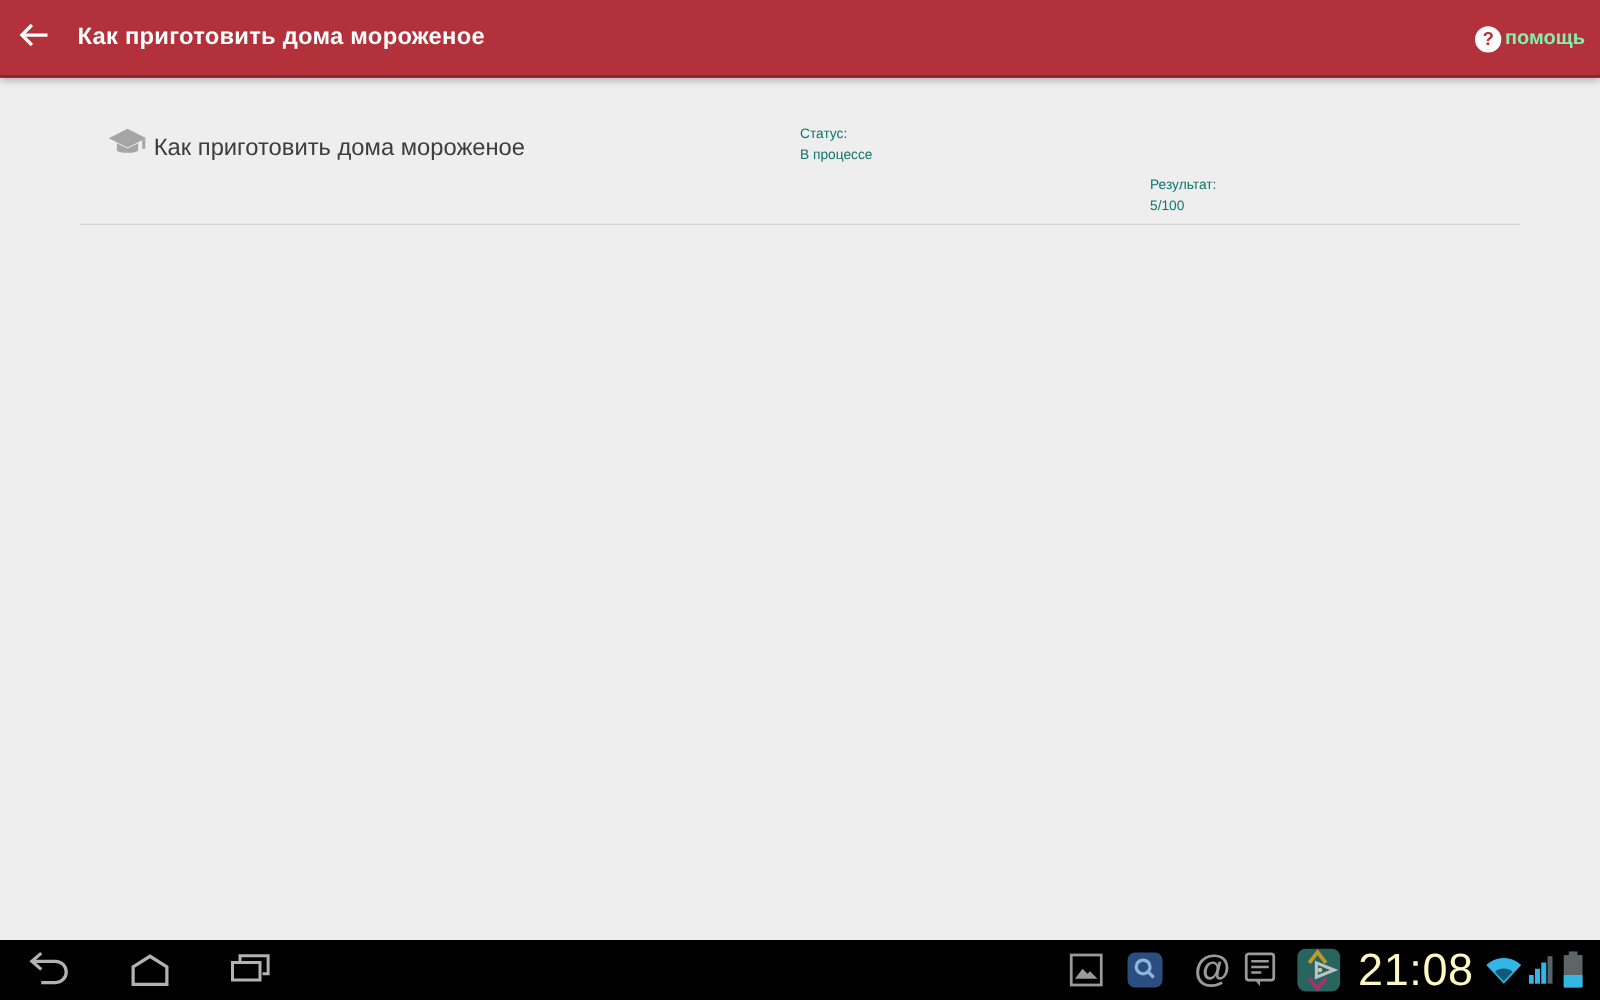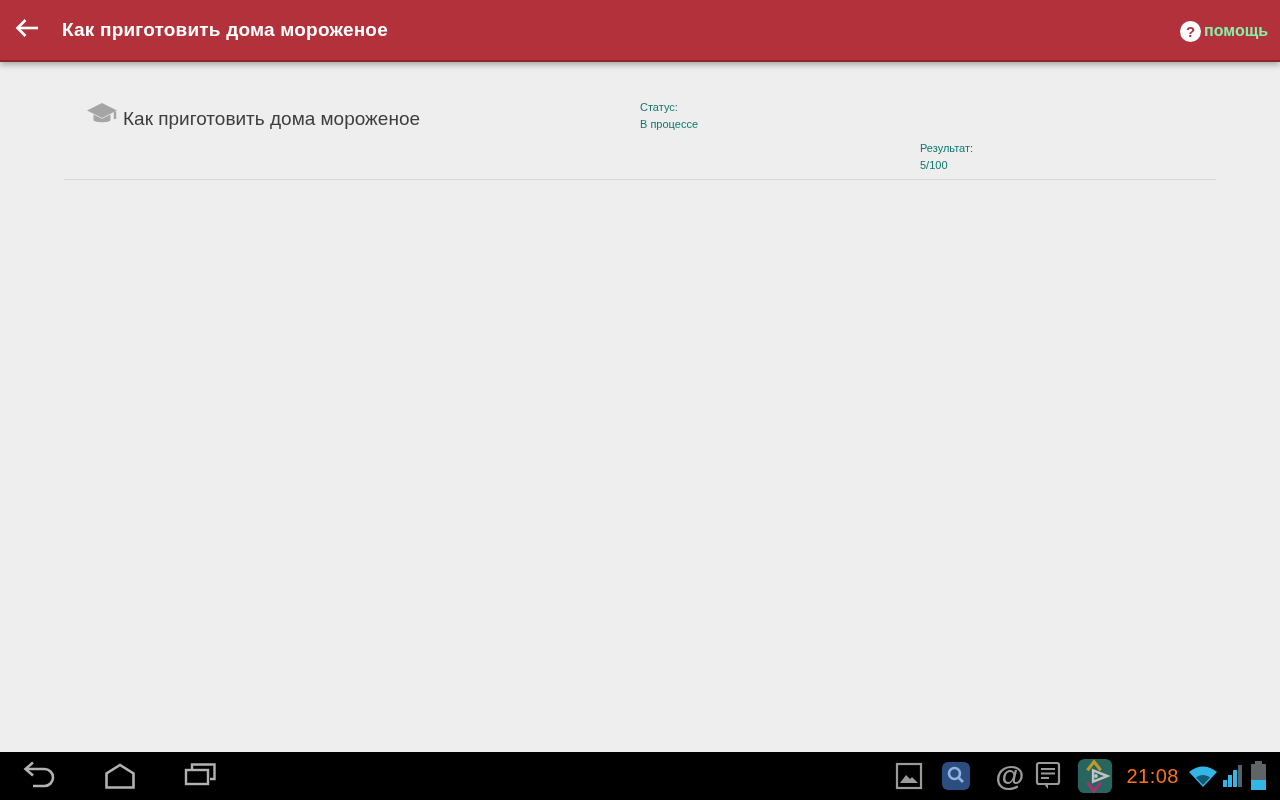--- a/index.html
+++ b/index.html
@@ -66,21 +66,21 @@
   .nav-home { left:100px; }
   .nav-recents { left:180px; }
 
   .system-tray {
     position:absolute; right:12px; top:0; height:48px;
     display:flex; align-items:center; cursor:pointer;
   }
   .tray-icon { display:flex; align-items:center; justify-content:center; }
   .at-glyph { color:#9a9a9a; font-size:30px; font-weight:bold; line-height:1;
     margin:0 10px 0 12px; }
-  .clock { color:#f97316; font-size:20px; letter-spacing:0.5px; margin:0 8px 0 6px; }
+  .clock { color:#fef9c3; font-size:36px; letter-spacing:0.5px; margin:0 8px 0 6px; }
 </style>
 </head>
 <body>
 
 <div class="app-bar">
   <div class="back-btn">
     <span>
       <svg width="26" height="22" viewBox="0 0 26 22">
         <path d="M2.5 11 H23" stroke="#ffffff" stroke-width="2.6" fill="none"></path>
         <path d="M10.5 3 L2.5 11 L10.5 19" stroke="#ffffff" stroke-width="2.6" fill="none"></path>

